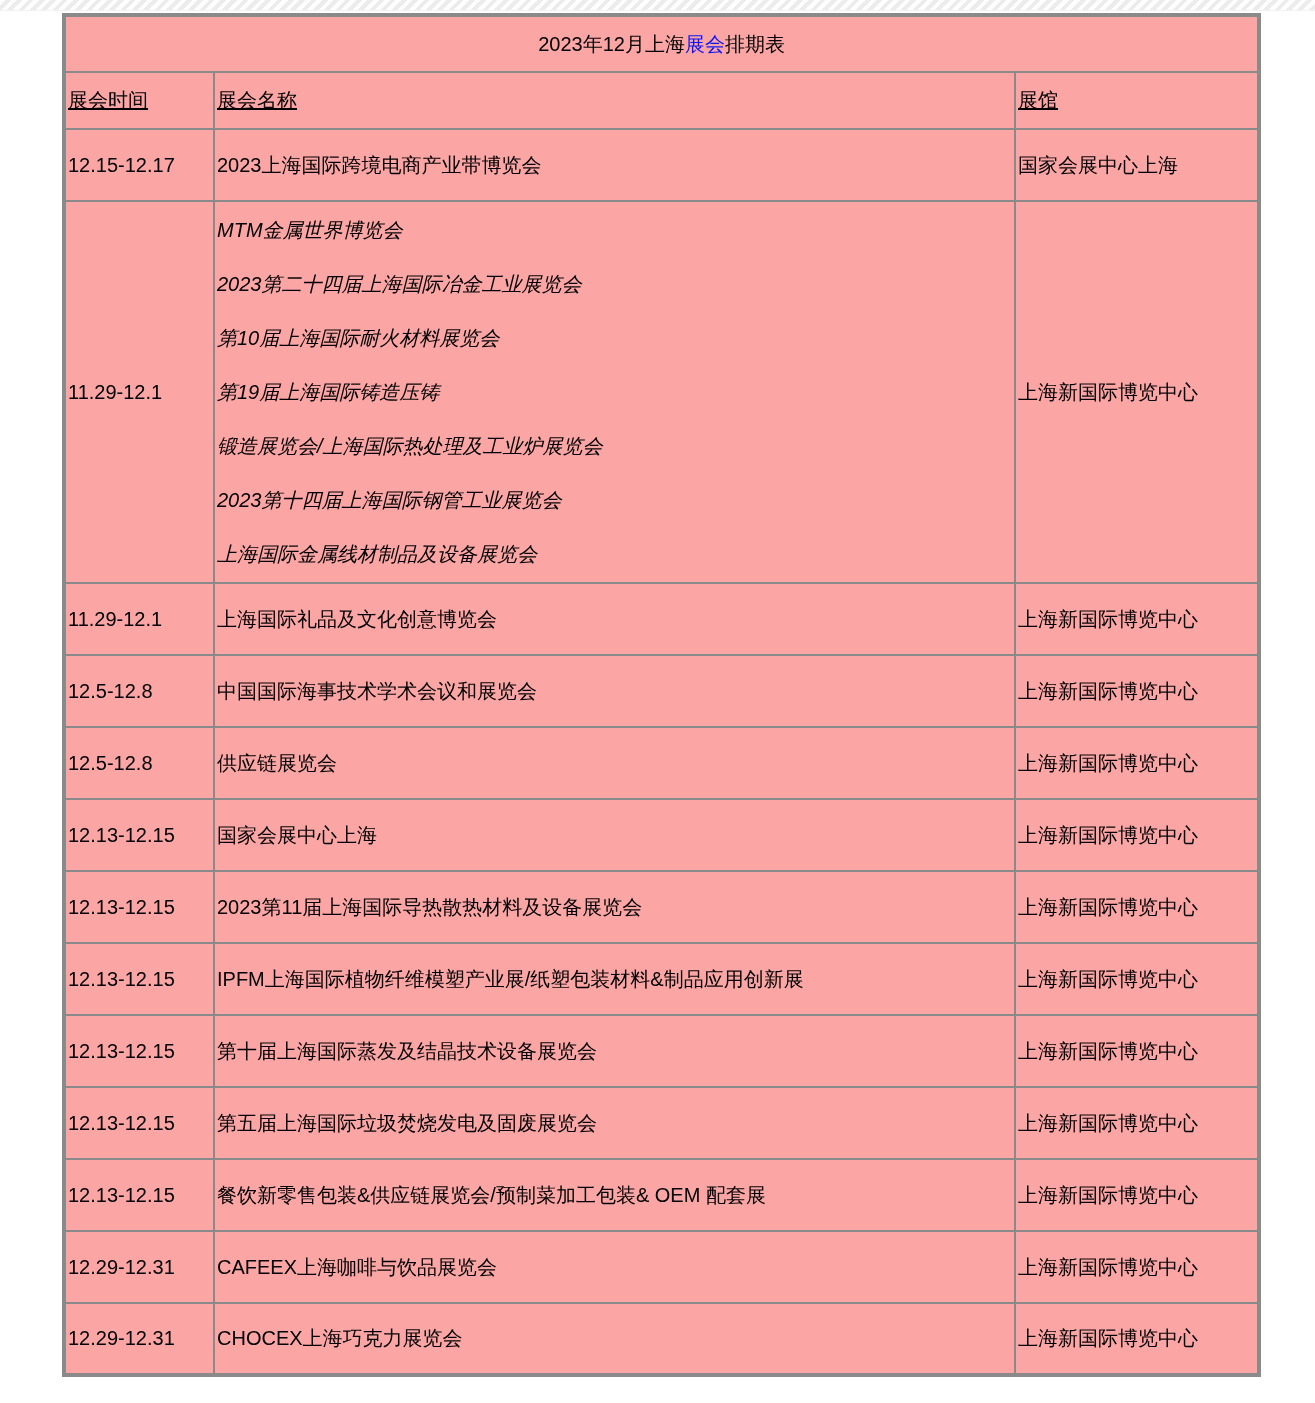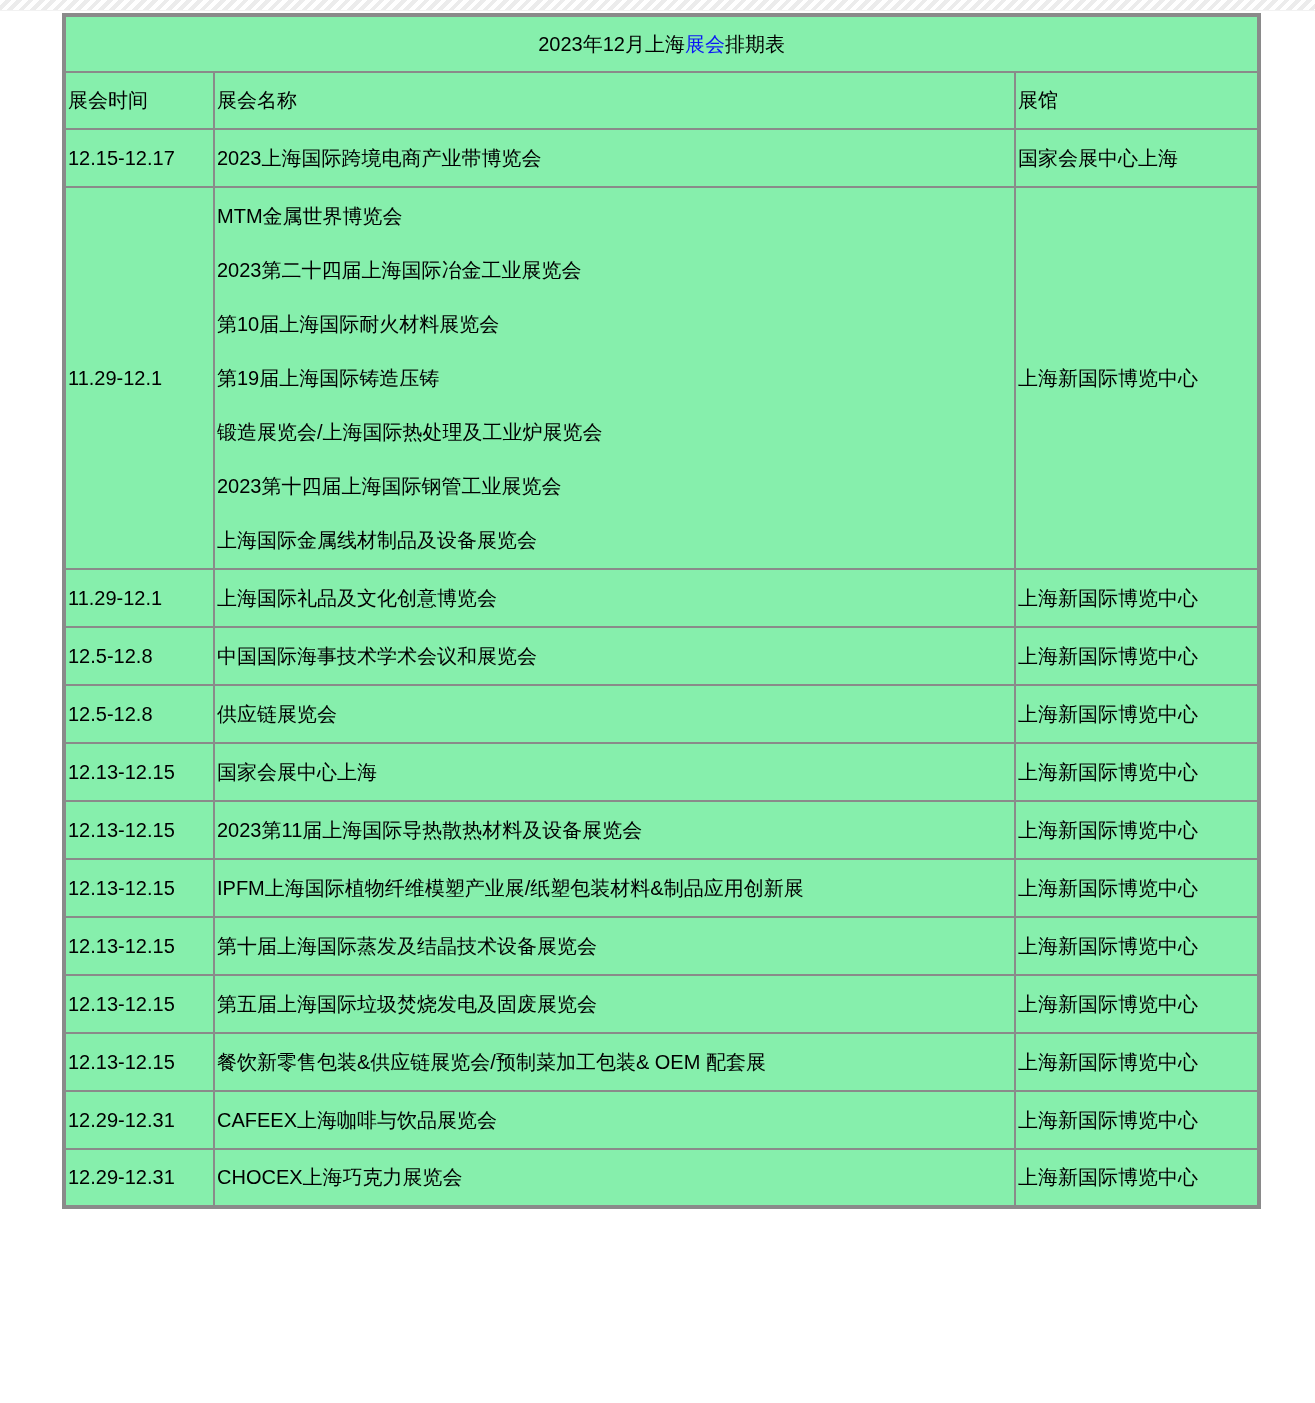--- a/index.html
+++ b/index.html
@@ -36,40 +36,41 @@
   col.c-name  { width: 801px; }
   col.c-venue { width: 244px; }
   td, th {
     border: 2px solid #8a8a8a;
     font-size: 20px;
     font-weight: normal;
     text-align: left;
     vertical-align: middle;
     padding: 0 2px;
     overflow: hidden;
-    background: #86efac;
+    background: #fca5a5;
   }
   tr.r-title  { height: 57px; }
-  tr.r-header { height: 57px; }
-  tr.r-data   { height: 58px; }
+  tr.r-header { height: 57px; text-decoration: underline; }
+  tr.r-data   { height: 72px; }
   tr.r-big    { height: 382px; }
   td.title-cell {
     text-align: center;
     font-size: 20px;
   }
   .title-link {
     color: #0b16f5;
     cursor: pointer;
     text-decoration: none;
   }
   td.name-cell .line {
     height: 54px;
     line-height: 54px;
     white-space: nowrap;
     overflow: hidden;
+    font-style: italic;
   }
   td.single, th.hcell, td.date-cell, td.venue-cell {
     white-space: nowrap;
   }
 </style>
 </head>
 <body>
 
 <div class="top-stripes"></div>
 

